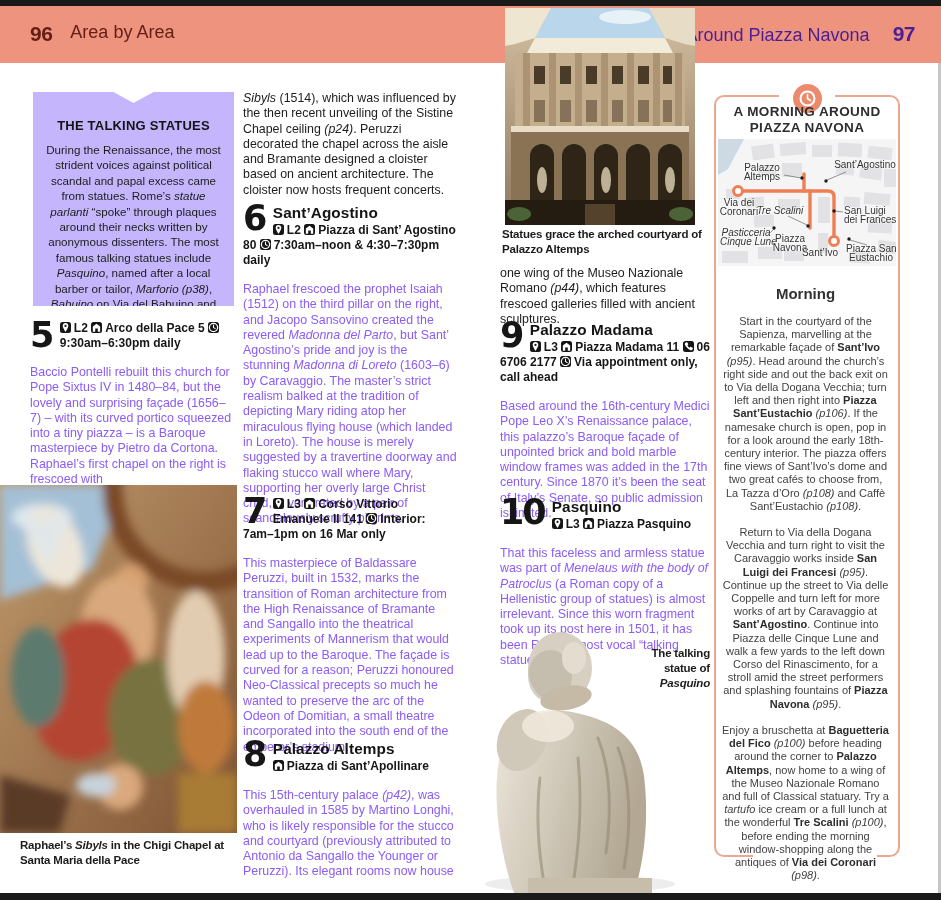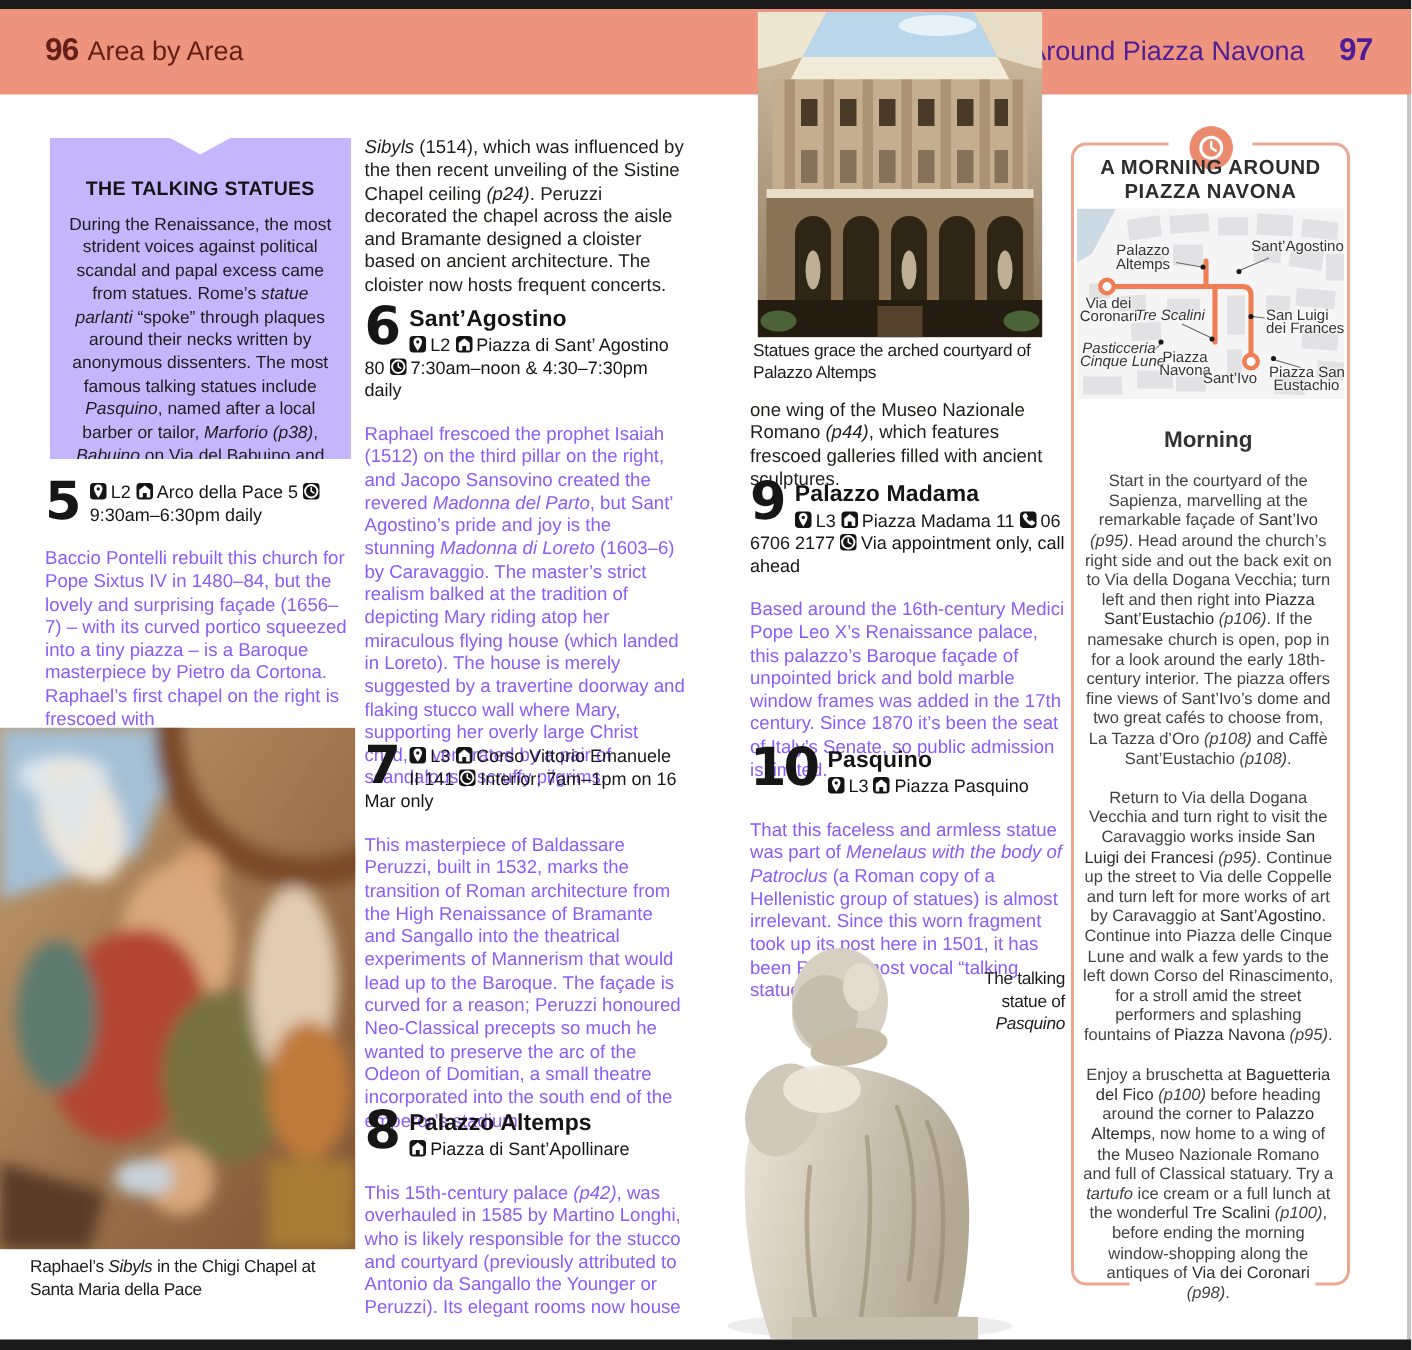--- a/index.html
+++ b/index.html
@@ -4,21 +4,21 @@
 <style>
   html,body{margin:0;padding:0;background:#ffffff}
   .page{position:relative;width:941px;height:900px;overflow:hidden;background:#fff;
         font-family:"Liberation Sans",sans-serif;color:#1d1d1b}
   .edge-top{position:absolute;left:0;top:0;width:100%;height:6px;background:#1a1a1a}
   .edge-bottom{position:absolute;left:0;bottom:0;width:100%;height:7px;background:#1a1a1a}
   .edge-right{position:absolute;right:0;top:6px;width:3px;height:894px;background:#c6c6c6}
 
   
   .band{position:absolute;left:0;top:6px;width:100%;height:57px;background:#EE937D}
-  .h-left{position:absolute;left:30px;top:16px;display:flex;align-items:center;gap:6px;color:#641E15}
+  .h-left{position:absolute;left:30px;top:16px;display:flex;align-items:flex-start;gap:18px;color:#641E15}
   .h-right{position:absolute;right:26px;top:16px;display:flex;align-items:baseline;gap:23px;color:#4c1d95}
   .pgnum{font-size:21px;font-weight:800;letter-spacing:-.5px}
   .htitle{font-size:18px;font-weight:400}
 
   
   .photo{position:absolute;overflow:hidden}
   .photo svg{display:block}
 
   
   .tsbox{position:absolute;left:33px;top:92px;width:201px;height:214px;background:#c4b5fd;
@@ -30,21 +30,21 @@
   
   .sec{position:absolute;width:214px}
   .sec .num{float:left;font-size:35px;font-weight:800;line-height:30px;letter-spacing:-1.5px;
             padding-right:7px;font-family:"DejaVu Sans",sans-serif;color:#161616}
   .sec h3{margin:0;font-size:15.3px;font-weight:800;line-height:19px;color:#141414;letter-spacing:.1px}
   .sec .info{margin:1px 0 3px;font-size:12px;font-weight:700;line-height:15px;color:#161616}
   .sec .body{margin:14px 0 0;font-size:12.4px;line-height:15.3px;color:#8b5cf6}
   .ic{display:inline-block;width:11px;height:11px;background:#151515;border-radius:2.5px;
       margin-right:3px;vertical-align:-1px}
   .ic svg{display:block;width:11px;height:11px}
-  .b{font-weight:400}.i{font-style:italic}
+  .b{font-weight:700}.i{font-style:italic}
 
   .cap{position:absolute;font-size:11.5px;font-weight:700;line-height:15px;color:#1c1c1c;letter-spacing:-.2px}
 
   
   .sb-frame{position:absolute;left:714px;top:95px;width:182px;height:758px;
             border:2px solid #EBA78F;border-radius:10px}
   .sb-gap{position:absolute;background:#fff}
   .clock-badge{position:absolute;left:793px;top:84px;width:29px;height:29px;border-radius:50%;
                background:#EC8A6E;display:flex;align-items:center;justify-content:center}
   .sb-title{position:absolute;left:714px;top:104px;width:186px;text-align:center;

